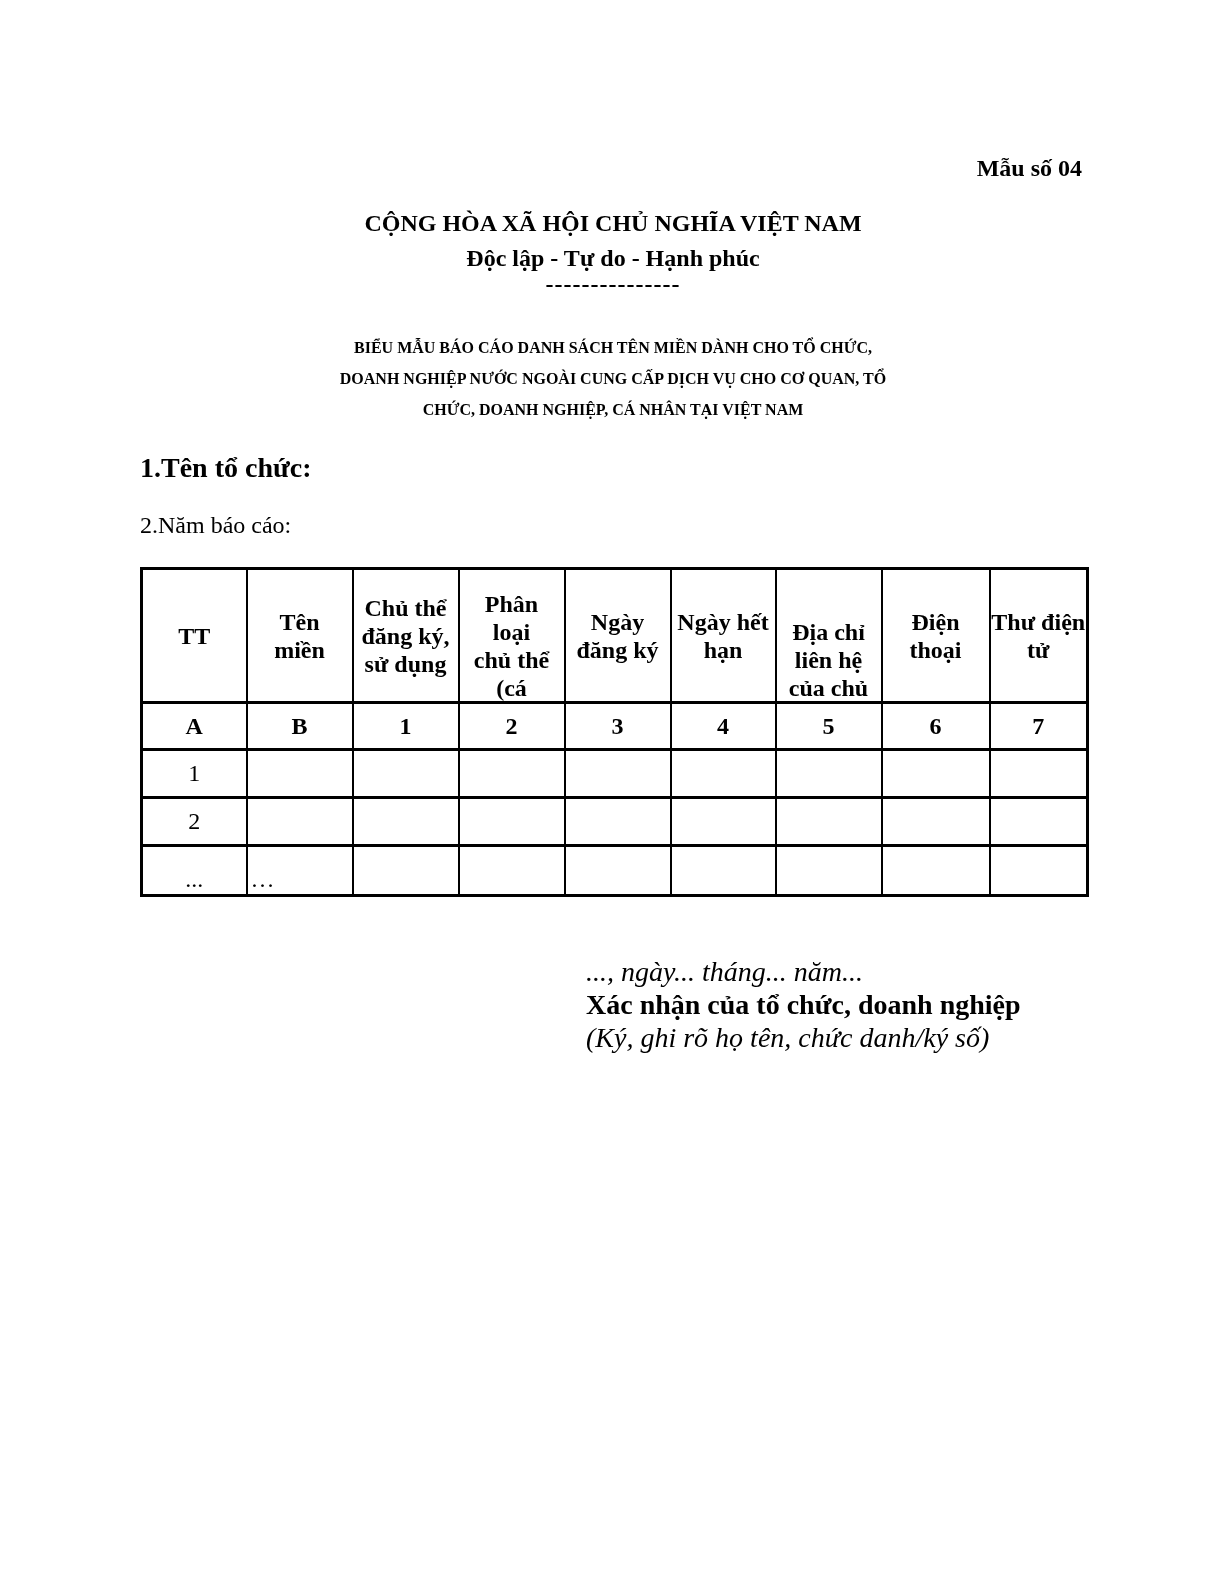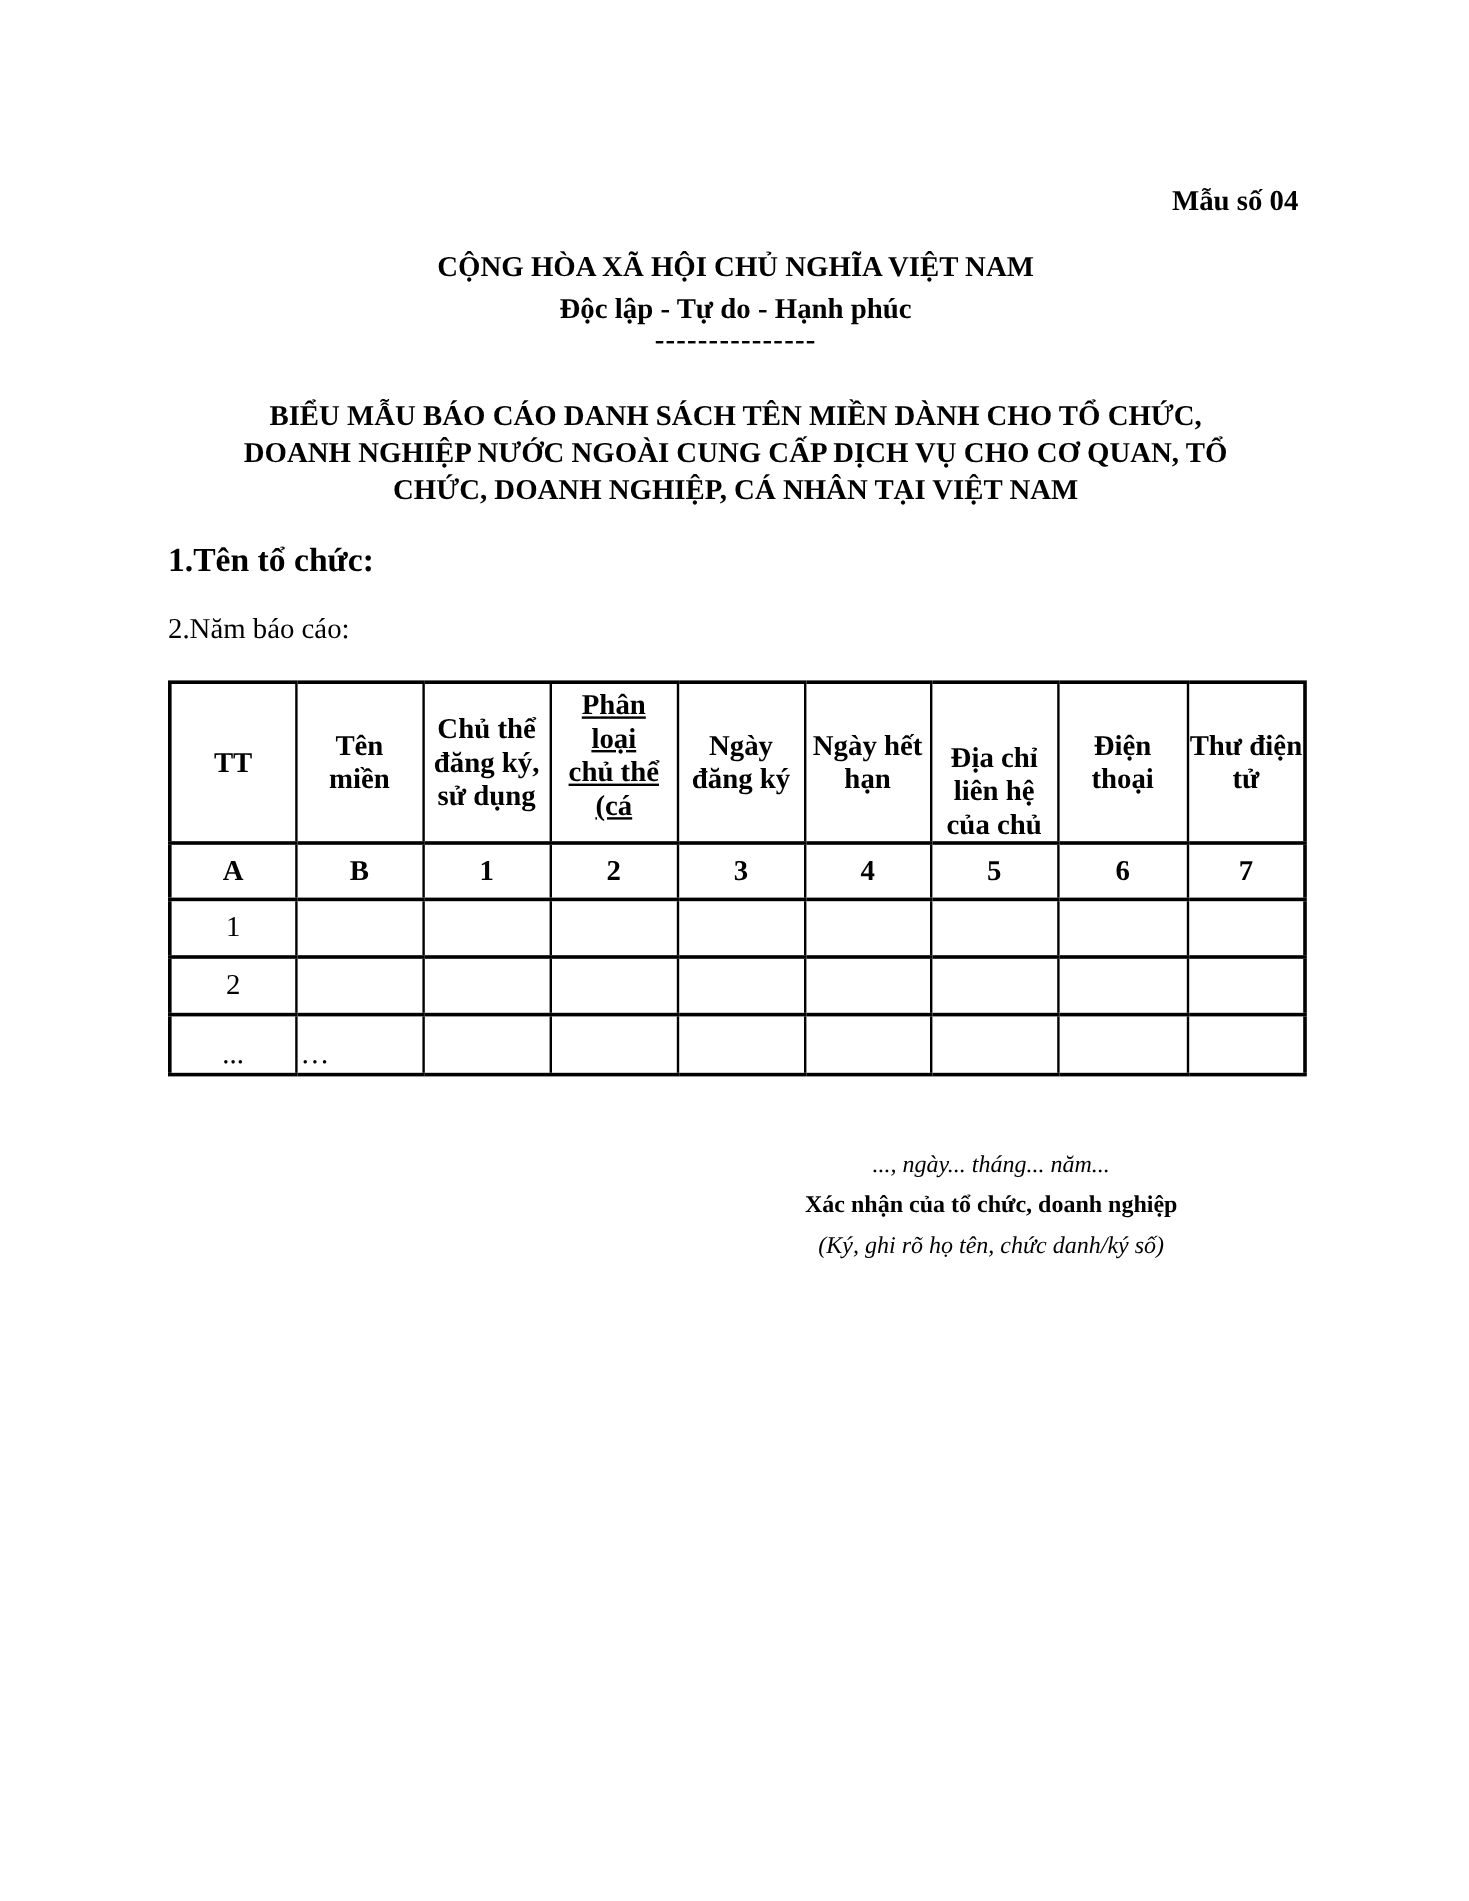--- a/index.html
+++ b/index.html
@@ -34,21 +34,21 @@
   }
   #nat-sep {
     top: 271px; left: 140px; width: 946px;
     text-align: center;
     font-size: 24px; font-weight: bold;
     letter-spacing: 1px;
   }
   #doc-title {
     top: 332px; left: 140px; width: 946px;
     text-align: center;
-    font-size: 24px; font-weight: bold;
+    font-size: 16px; font-weight: bold;
     line-height: 31px;
     white-space: pre-line;
   }
   #field-1 { top: 452px; left: 140px; font-size: 28px; font-weight: bold; }
   #field-2 { top: 512px; left: 140px; font-size: 24px; font-weight: normal; }
 
   #table-wrap { top: 567px; left: 140px; }
   table.report {
     border-collapse: collapse;
     table-layout: fixed;
@@ -69,21 +69,21 @@
     height: 131px;
     display: flex;
     flex-direction: column;
     justify-content: center;
     align-items: center;
     line-height: 28px;
     white-space: pre;
     overflow: hidden;
     text-align: center;
   }
-  .hc.push-sm { justify-content: flex-start; padding-top: 4px; text-decoration: underline; }
+  .hc.push-sm { justify-content: flex-start; padding-top: 20px; }
   .hc.push-lg { justify-content: flex-start; padding-top: 48px; }
 
   tr.index-row td {
     height: 44px;
     text-align: center;
     vertical-align: middle;
     font-weight: bold;
   }
   tr.data-row td {
     height: 45px;
@@ -98,22 +98,22 @@
     text-align: center;
     padding-bottom: 1px;
   }
   tr.last-row td.b-cell {
     text-align: left;
     padding-left: 3px;
   }
 
   #signature {
     top: 955px; left: 586px; width: 480px;
-    text-align: center;
-    font-size: 20px;
+    text-align: left;
+    font-size: 28px;
   }
   .sig-date    { font-style: italic; line-height: 33px; }
   .sig-confirm { font-weight: bold;  line-height: 33px; }
   .sig-rep     { font-weight: bold;  line-height: 31px; white-space: pre-line; }
   .sig-note    { font-style: italic; line-height: 34px; }
 </style>
 </head>
 <body>
 
 <div class="abs" id="form-number">Mẫu số 04</div>

